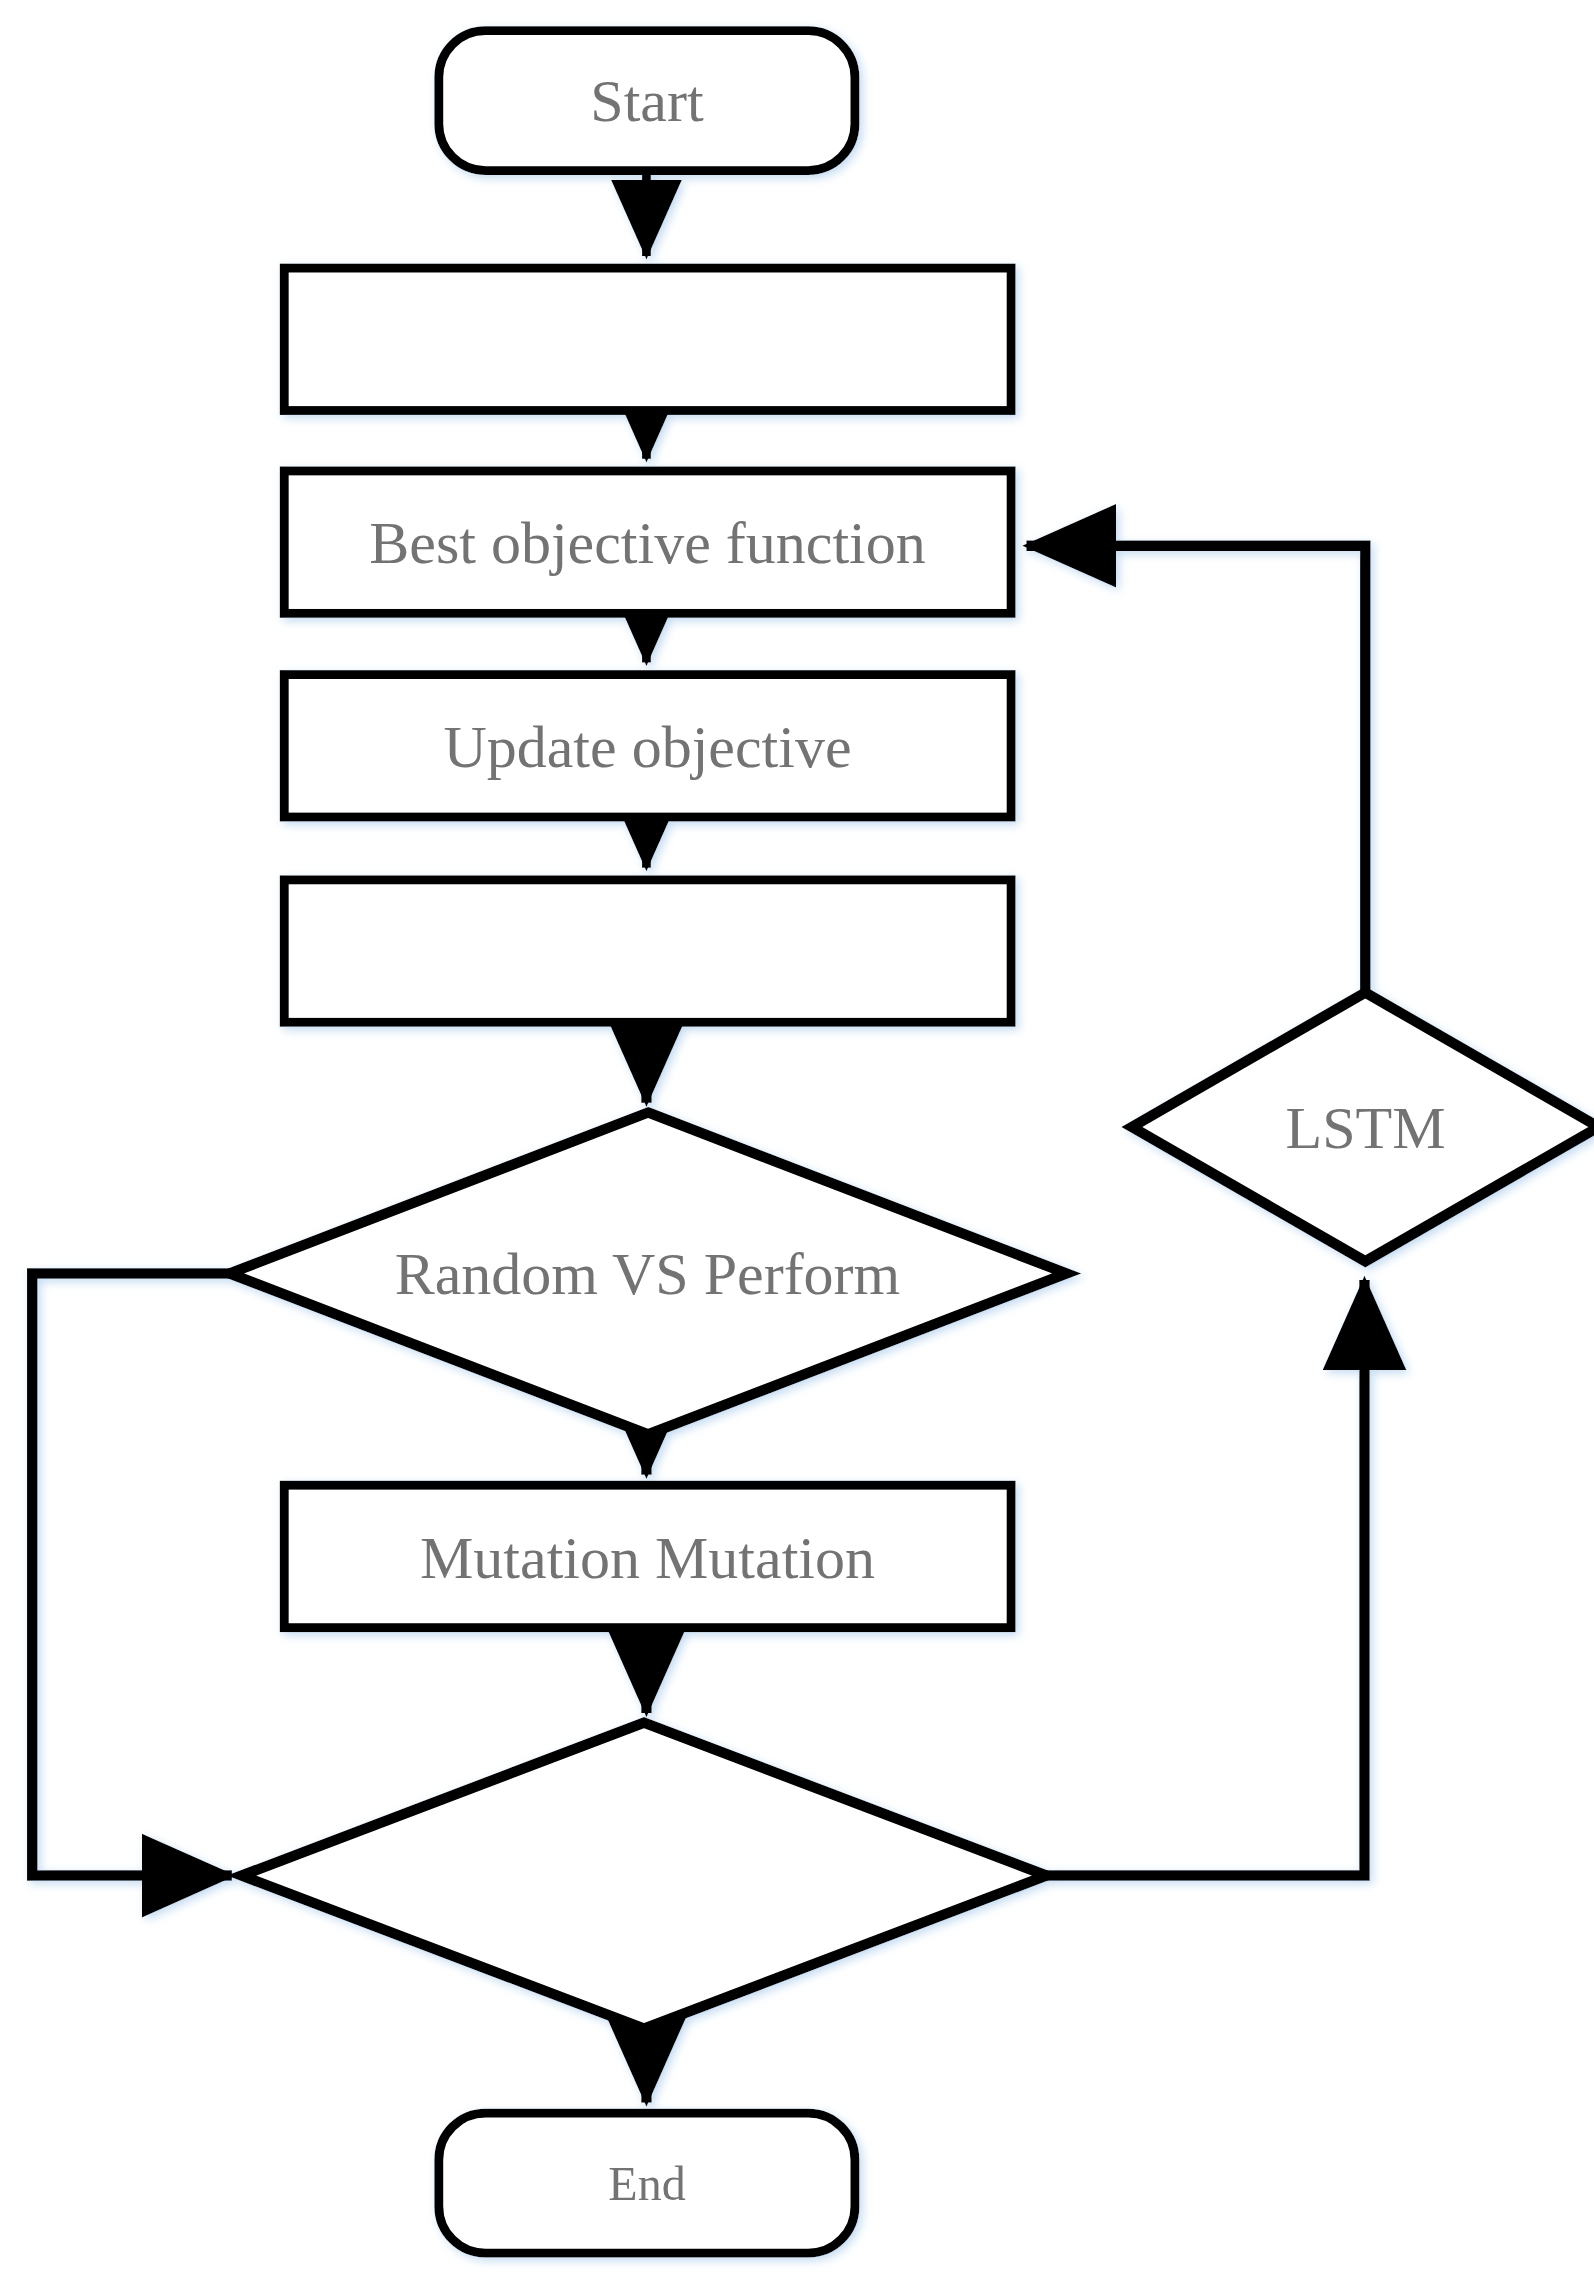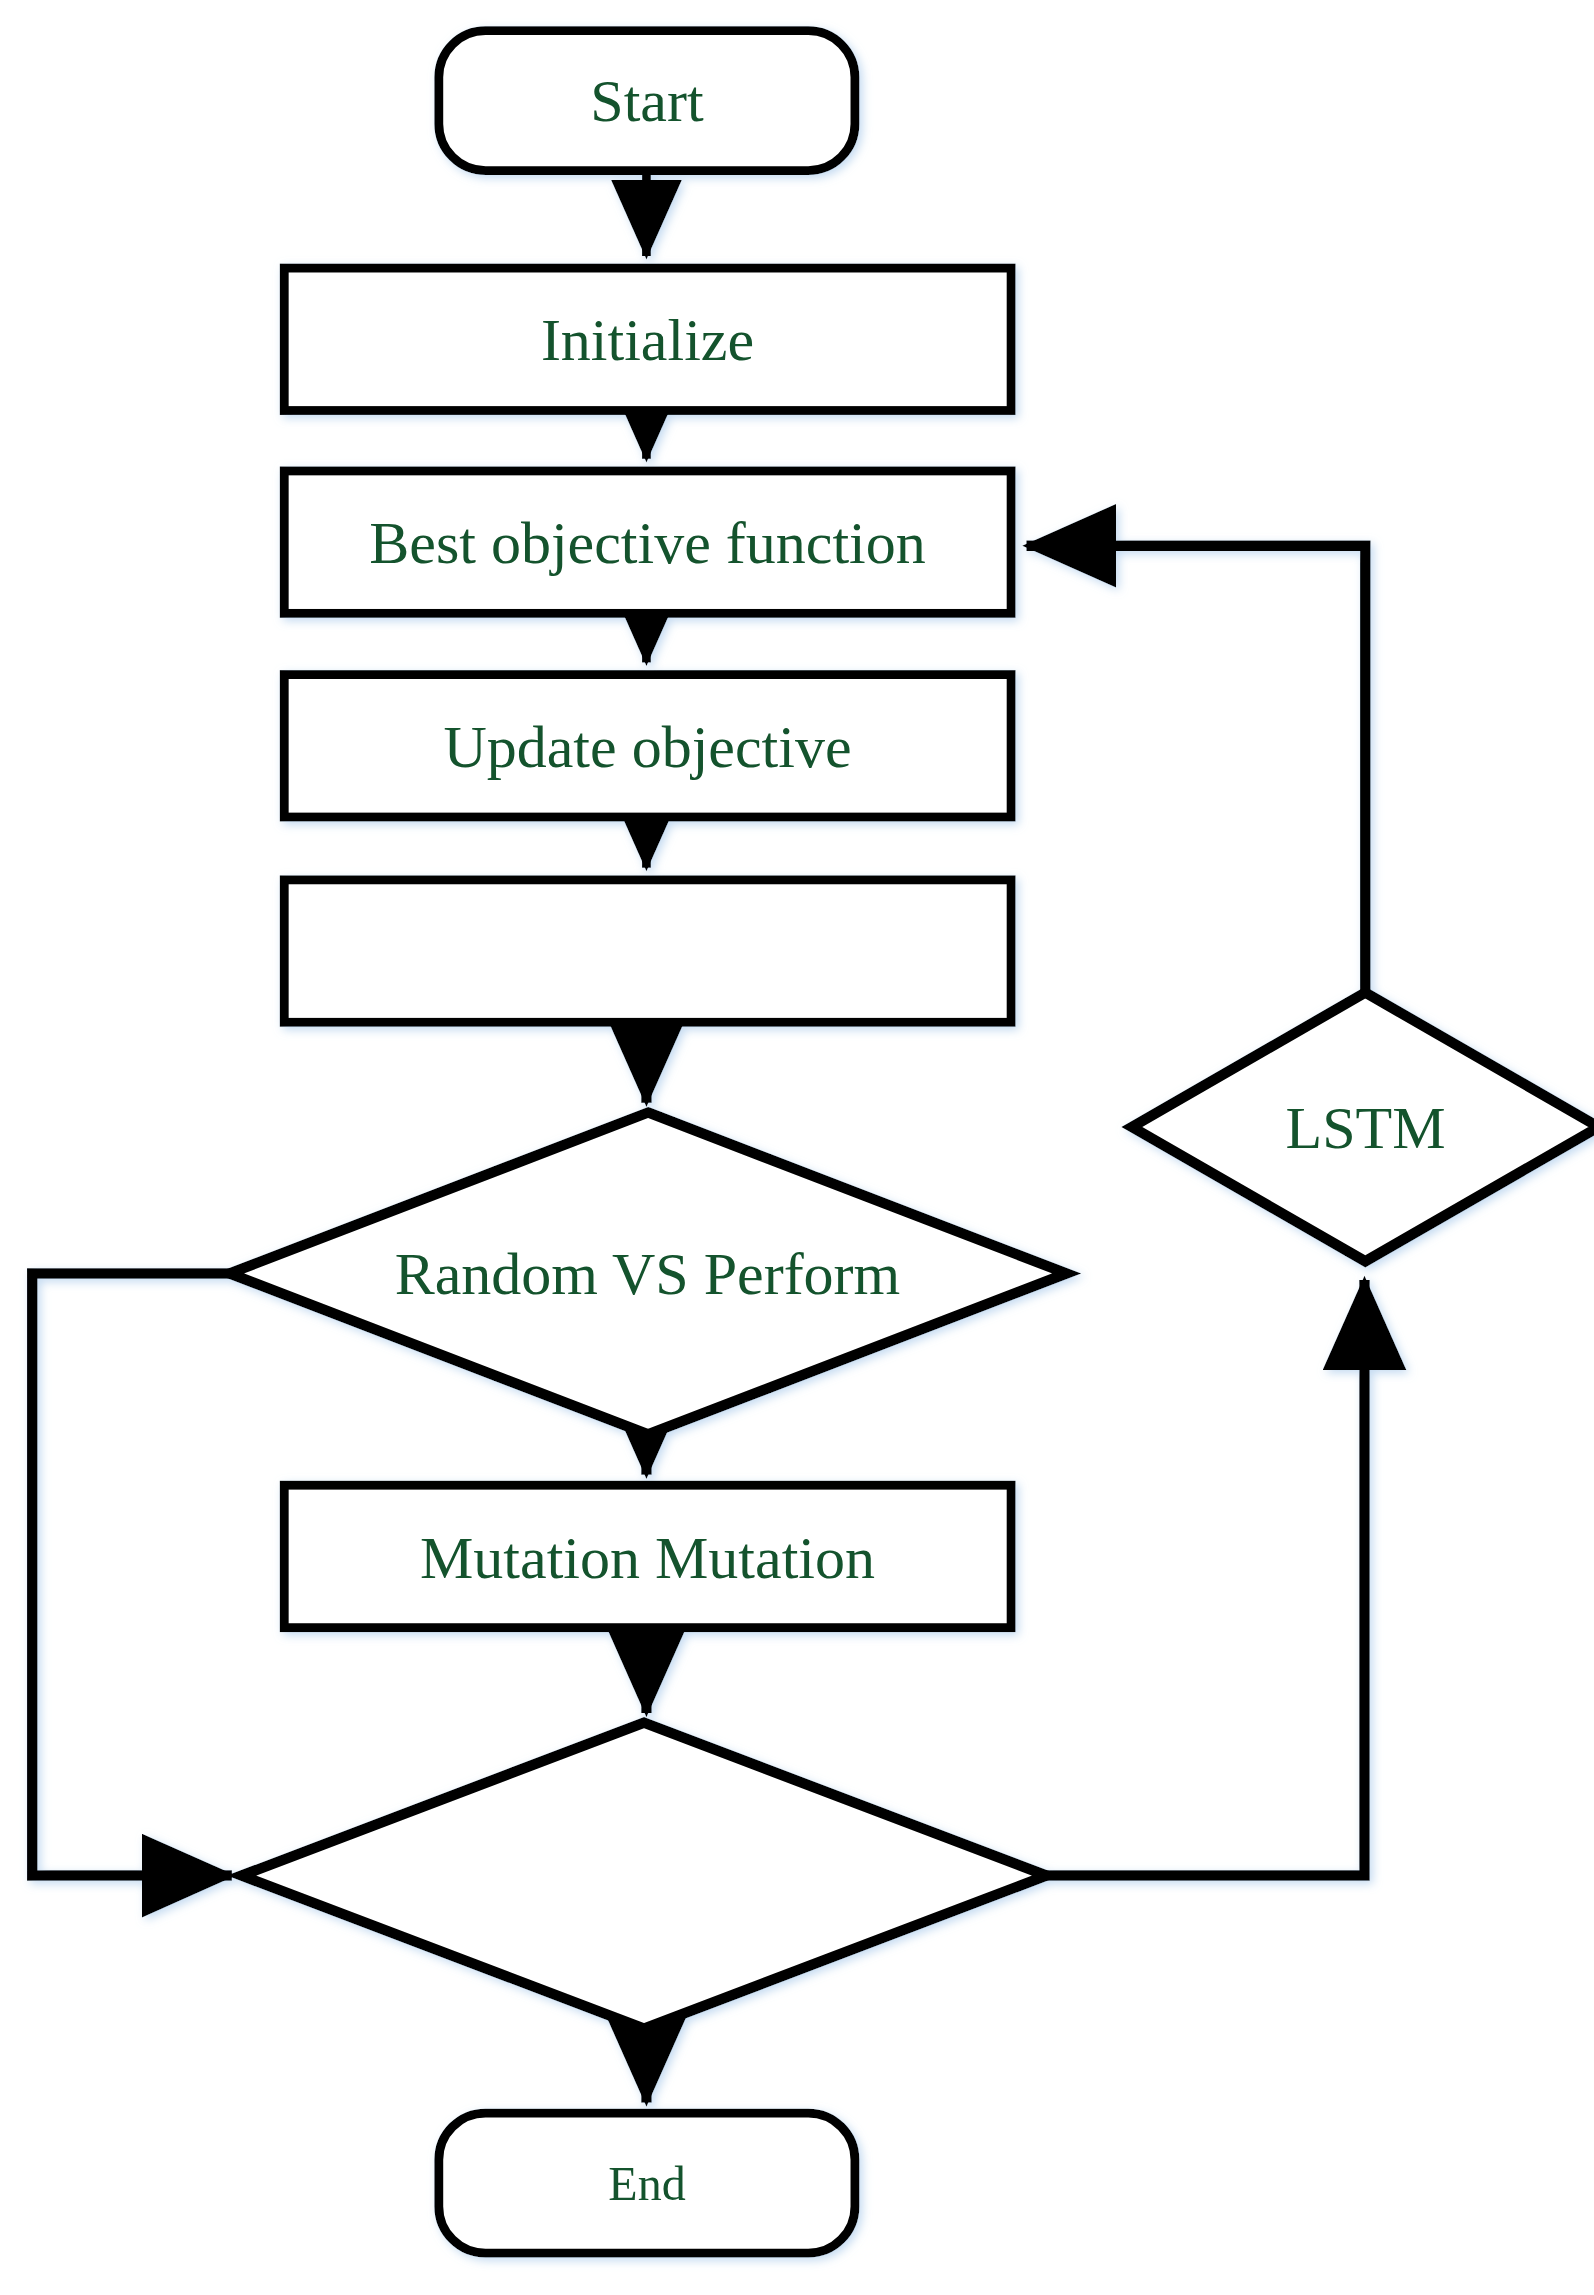--- a/index.html
+++ b/index.html
@@ -24,21 +24,21 @@
     top: 0;
     width: 1594px;
     height: 2295px;
   }
   .node-label {
     position: absolute;
     display: flex;
     align-items: center;
     justify-content: center;
     text-align: center;
-    color: #14532d;
+    color: #737373;
     font-family: "Liberation Serif", "DejaVu Serif", serif;
     font-size: 58px;
     line-height: 1;
     white-space: nowrap;
     pointer-events: none;
   }
 </style>
 </head>
 <body>
 
@@ -95,21 +95,20 @@
       <rect x="353" y="1845" width="903" height="177" fill="#FFFFFF" stroke="#000000" stroke-width="11"></rect>
 
       <polygon points="800,2140 1300,2330 800,2520 300,2330" fill="#FFFFFF" stroke="#000000" stroke-width="13" stroke-linejoin="miter"></polygon>
 
       <rect x="545" y="2625" width="517" height="174" rx="58" ry="58" fill="#FFFFFF" stroke="#000000" stroke-width="11"></rect>
     </g>
   </svg>
 
   <div class="node-label" style="left:439px; top:31px; width:416px; height:140px; font-size:60px;">Start</div>
 
-  <div class="node-label" style="left:284px; top:268px; width:727px; height:143px; font-size:60px;">Initialize</div>
 
   <div class="node-label" style="left:284px; top:471px; width:727px; height:143px; font-size:60px;">Best objective function</div>
 
   <div class="node-label" style="left:284px; top:675px; width:727px; height:143px; font-size:60px;">Update objective</div>
 
 
   <div class="node-label" style="left:229px; top:1209px; width:837px; height:129px; font-size:60px;">Random VS Perform</div>
 
   <div class="node-label" style="left:1132px; top:1063px; width:467px; height:129px; font-size:60px;">LSTM</div>
 

